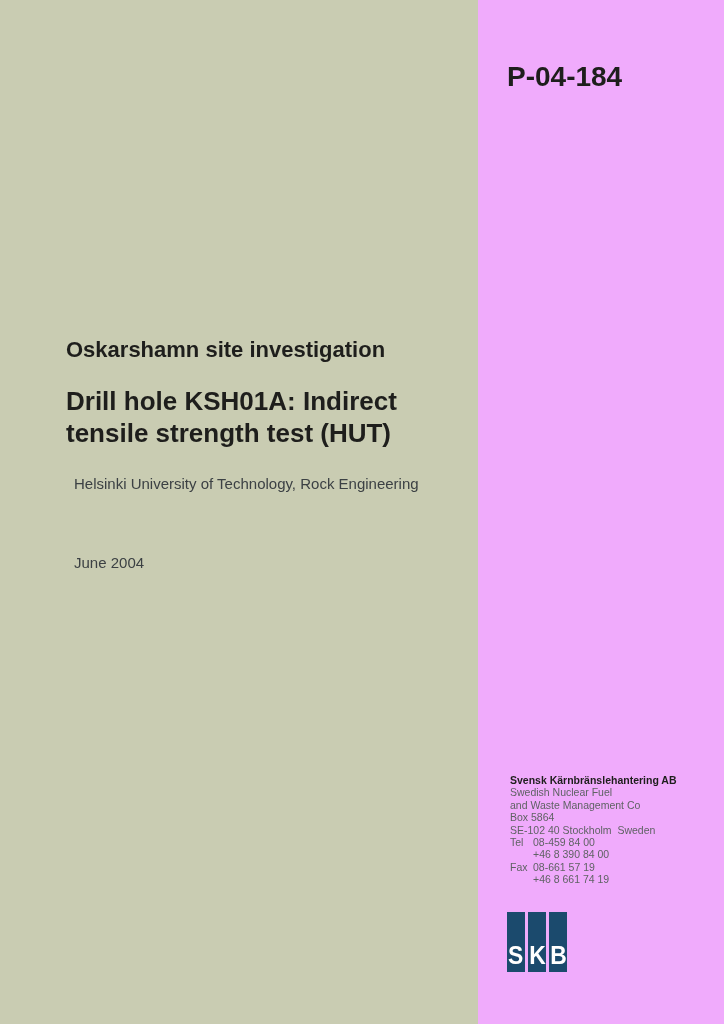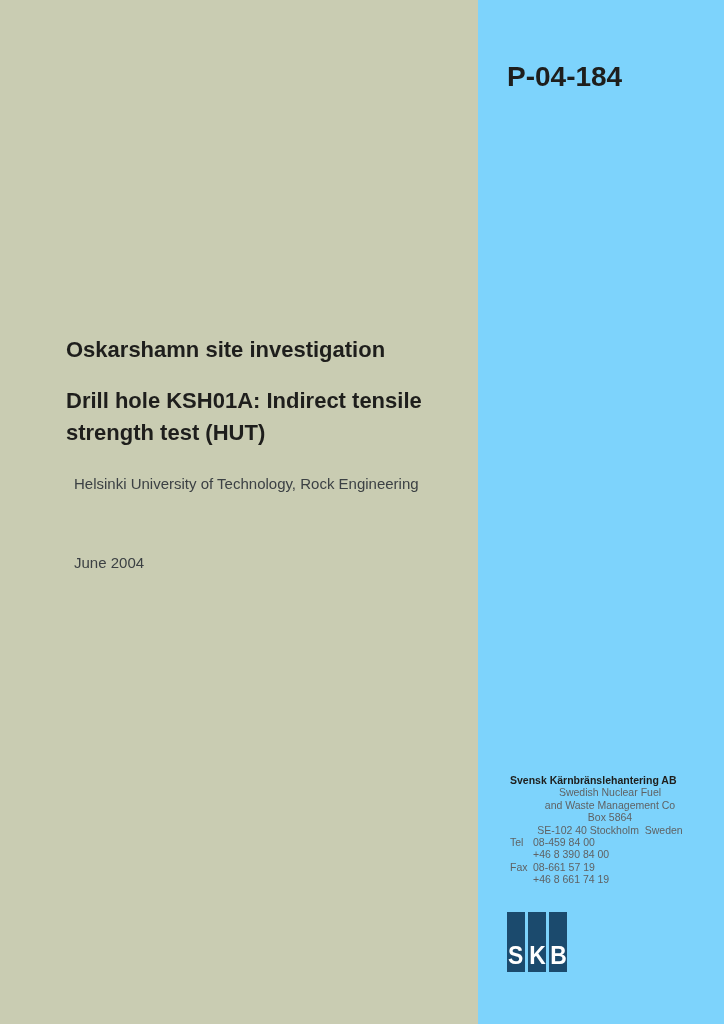--- a/index.html
+++ b/index.html
@@ -5,21 +5,21 @@
   html, body {
     margin: 0;
     padding: 0;
     background: #ffffff;
     font-family: "Liberation Sans", sans-serif;
   }
   .page {
     position: relative;
     width: 724px;
     height: 1024px;
-    background: #7dd3fc;
+    background: #f0abfc;
     overflow: hidden;
   }
   .green-panel {
     position: absolute;
     left: 0;
     top: 0;
     width: 478px;
     height: 1024px;
     background: #c9ccb2;
   }
@@ -41,21 +41,21 @@
   }
   .series-title {
     margin: 0 0 19px 0;
     font-size: 22px;
     font-weight: bold;
     line-height: 32px;
     color: #1e1e1c;
   }
   .main-title {
     margin: 0;
-    font-size: 22px;
+    font-size: 26px;
     font-weight: bold;
     line-height: 32px;
     color: #1e1e1c;
   }
   .author-block {
     position: absolute;
     left: 74px;
     top: 474px;
     font-size: 15px;
     line-height: 20px;
@@ -79,21 +79,20 @@
     color: #5f6264;
   }
   .publisher-name {
     font-weight: bold;
     color: #1e1e1c;
     white-space: pre;
     margin-top: 12px;
   }
   .addr-line {
     white-space: pre;
-    text-align: center;
   }
   .contact-row {
     display: flex;
   }
   .contact-label {
     width: 23px;
     flex: 0 0 23px;
   }
   .contact-number {
     white-space: pre;

